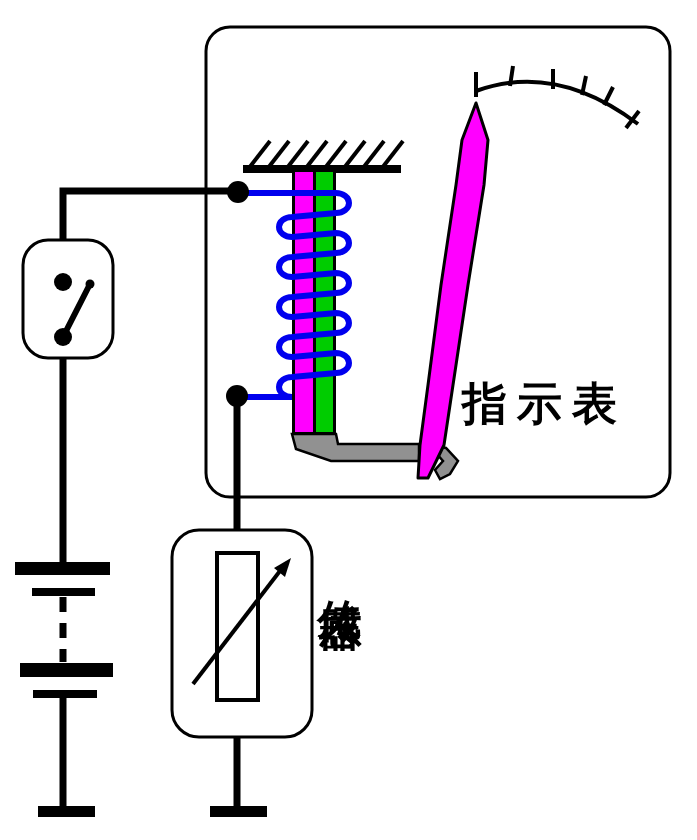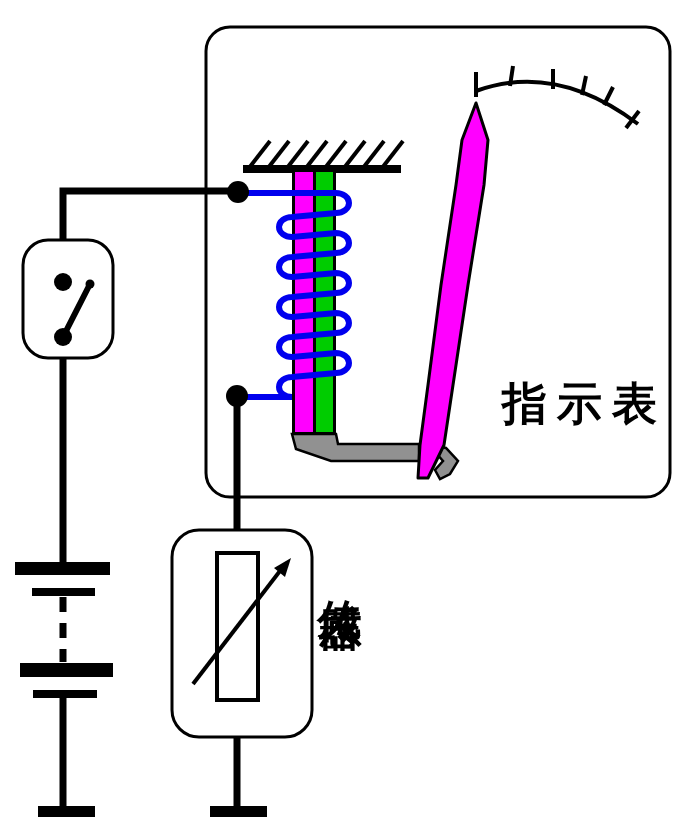--- a/index.html
+++ b/index.html
@@ -12,21 +12,21 @@
   }
   .stage svg{position:absolute;left:0;top:0;}
   .label{
     position:absolute;
     color:#000;
     font-weight:bold;
     white-space:nowrap;
     user-select:none;
   }
   .meter-label{
-    left:502px;top:374px;
+    left:462px;top:374px;
     font-size:45px;
     letter-spacing:10px;
   }
   .sensor-label{
     left:316px;top:564px;
     font-size:44px;
     writing-mode:vertical-rl;
     text-orientation:upright;
     letter-spacing:5px;
     line-height:48px;

